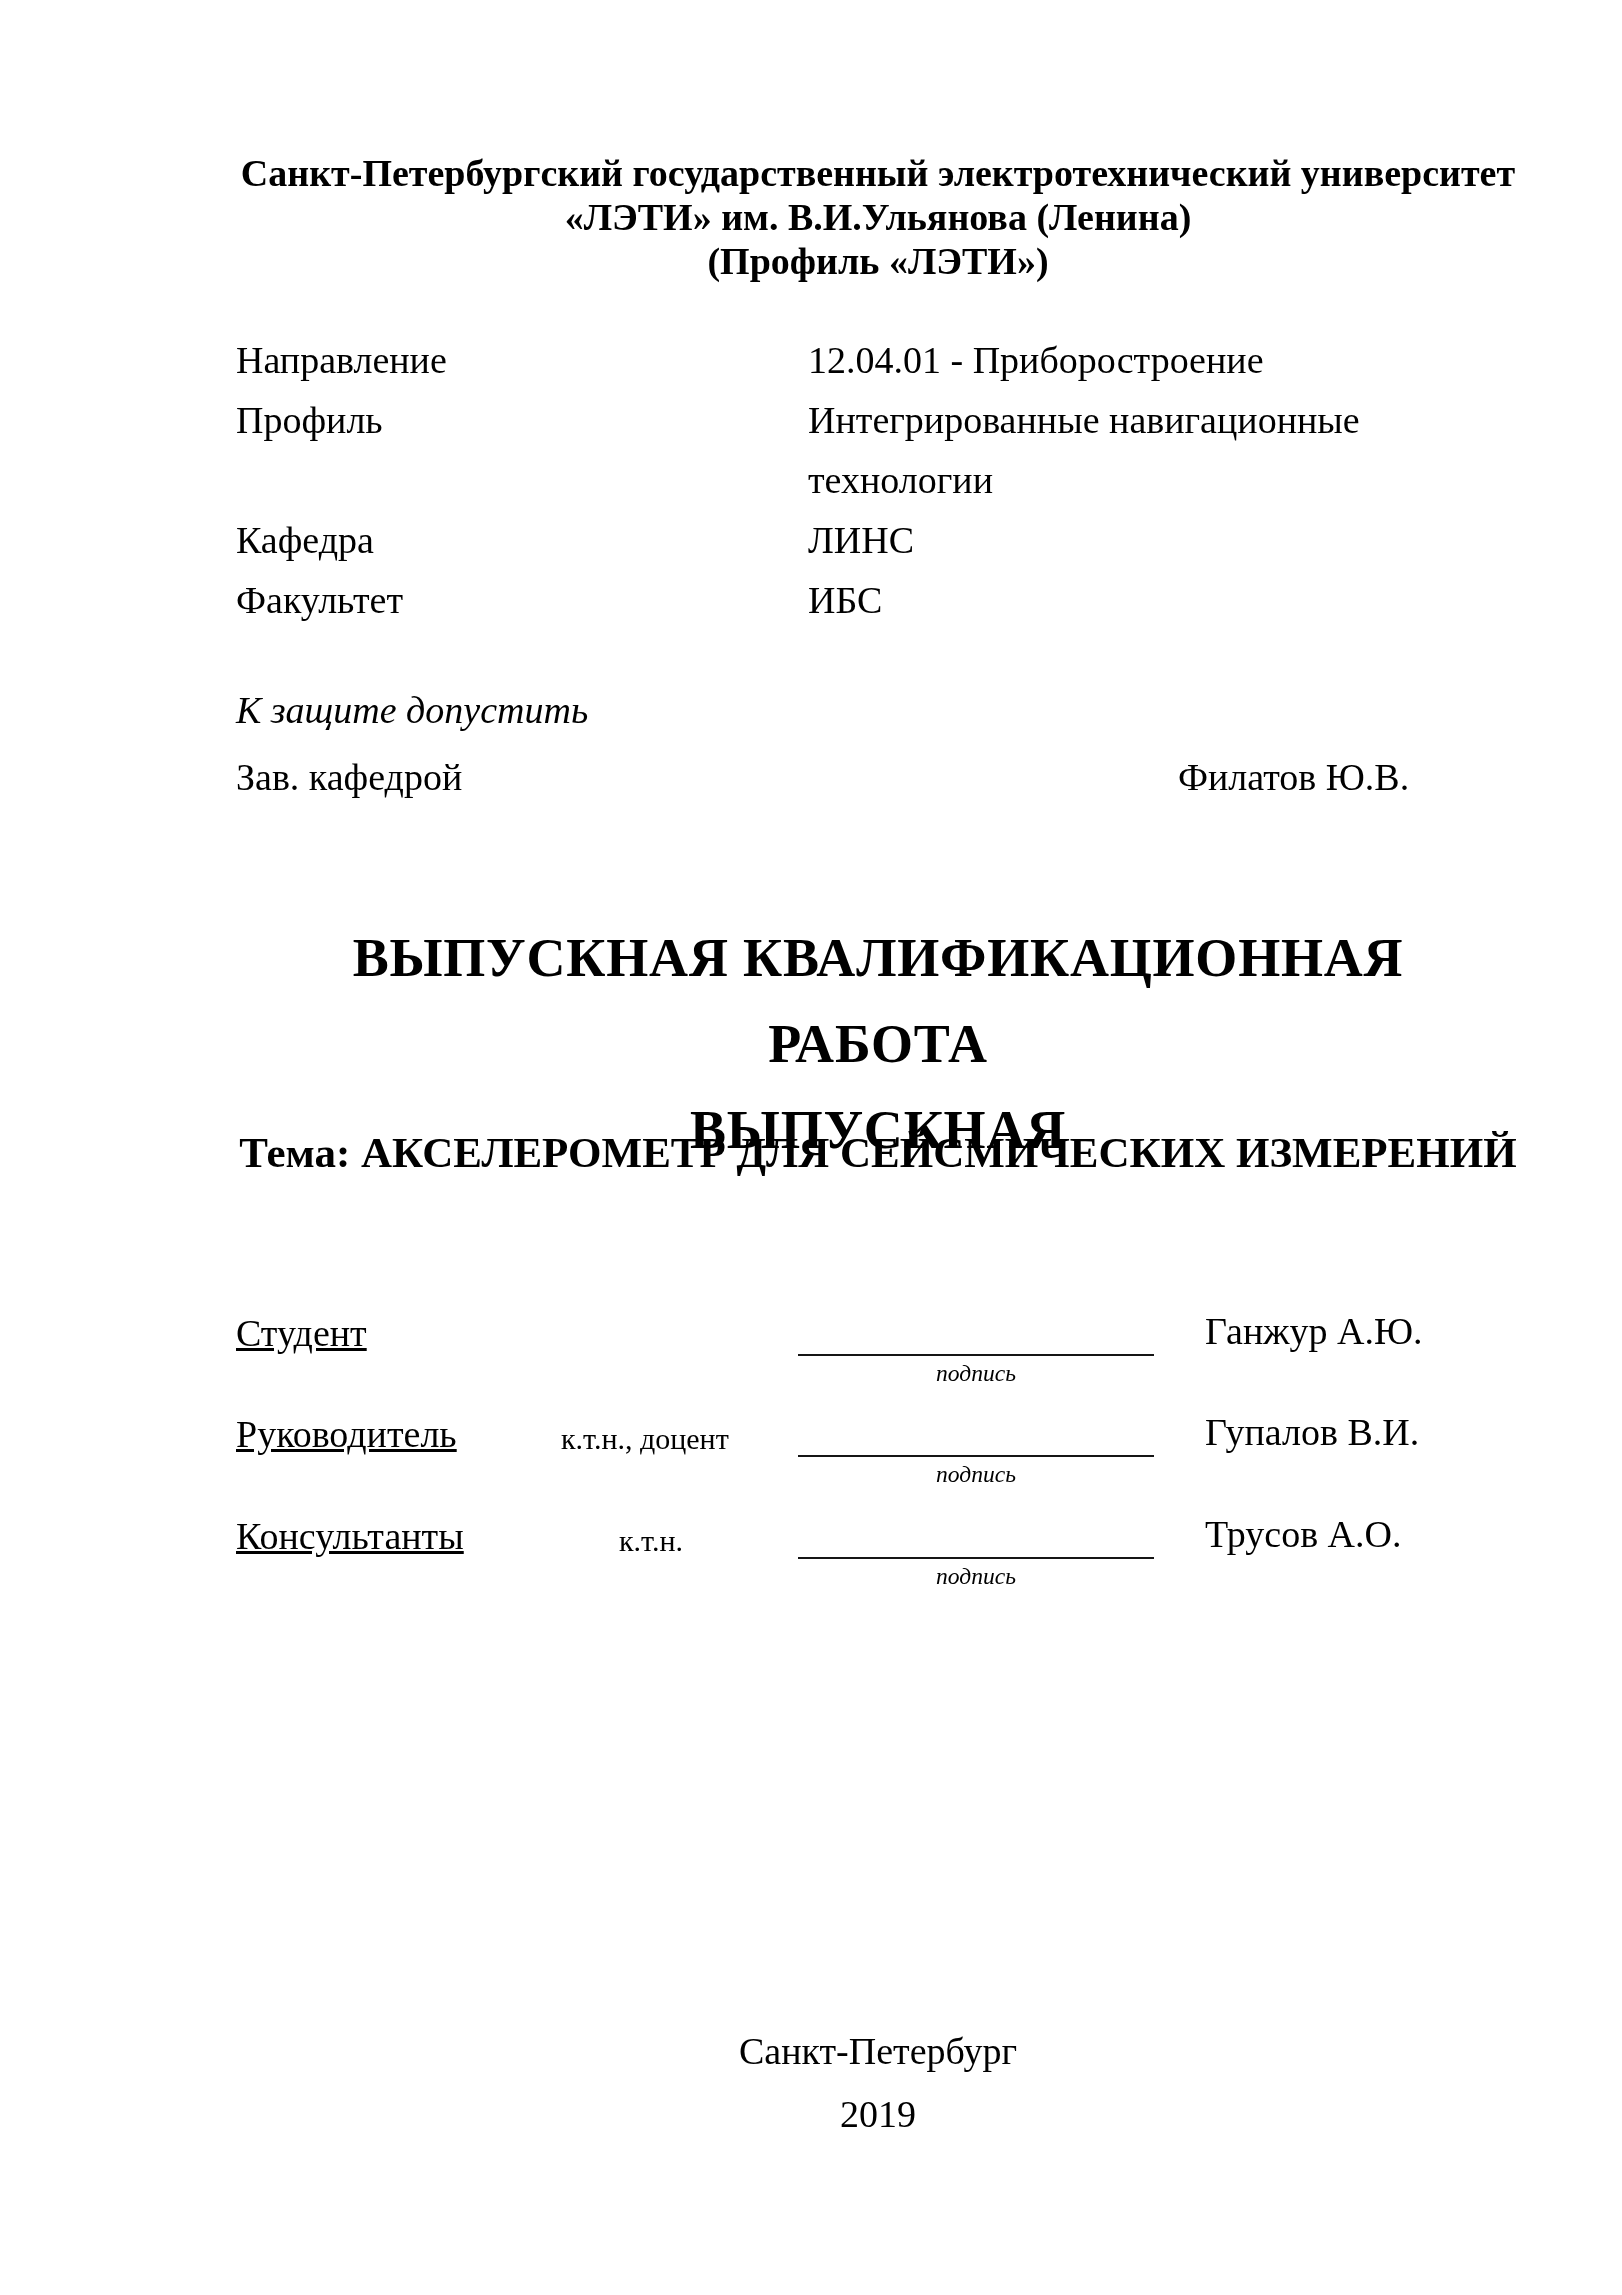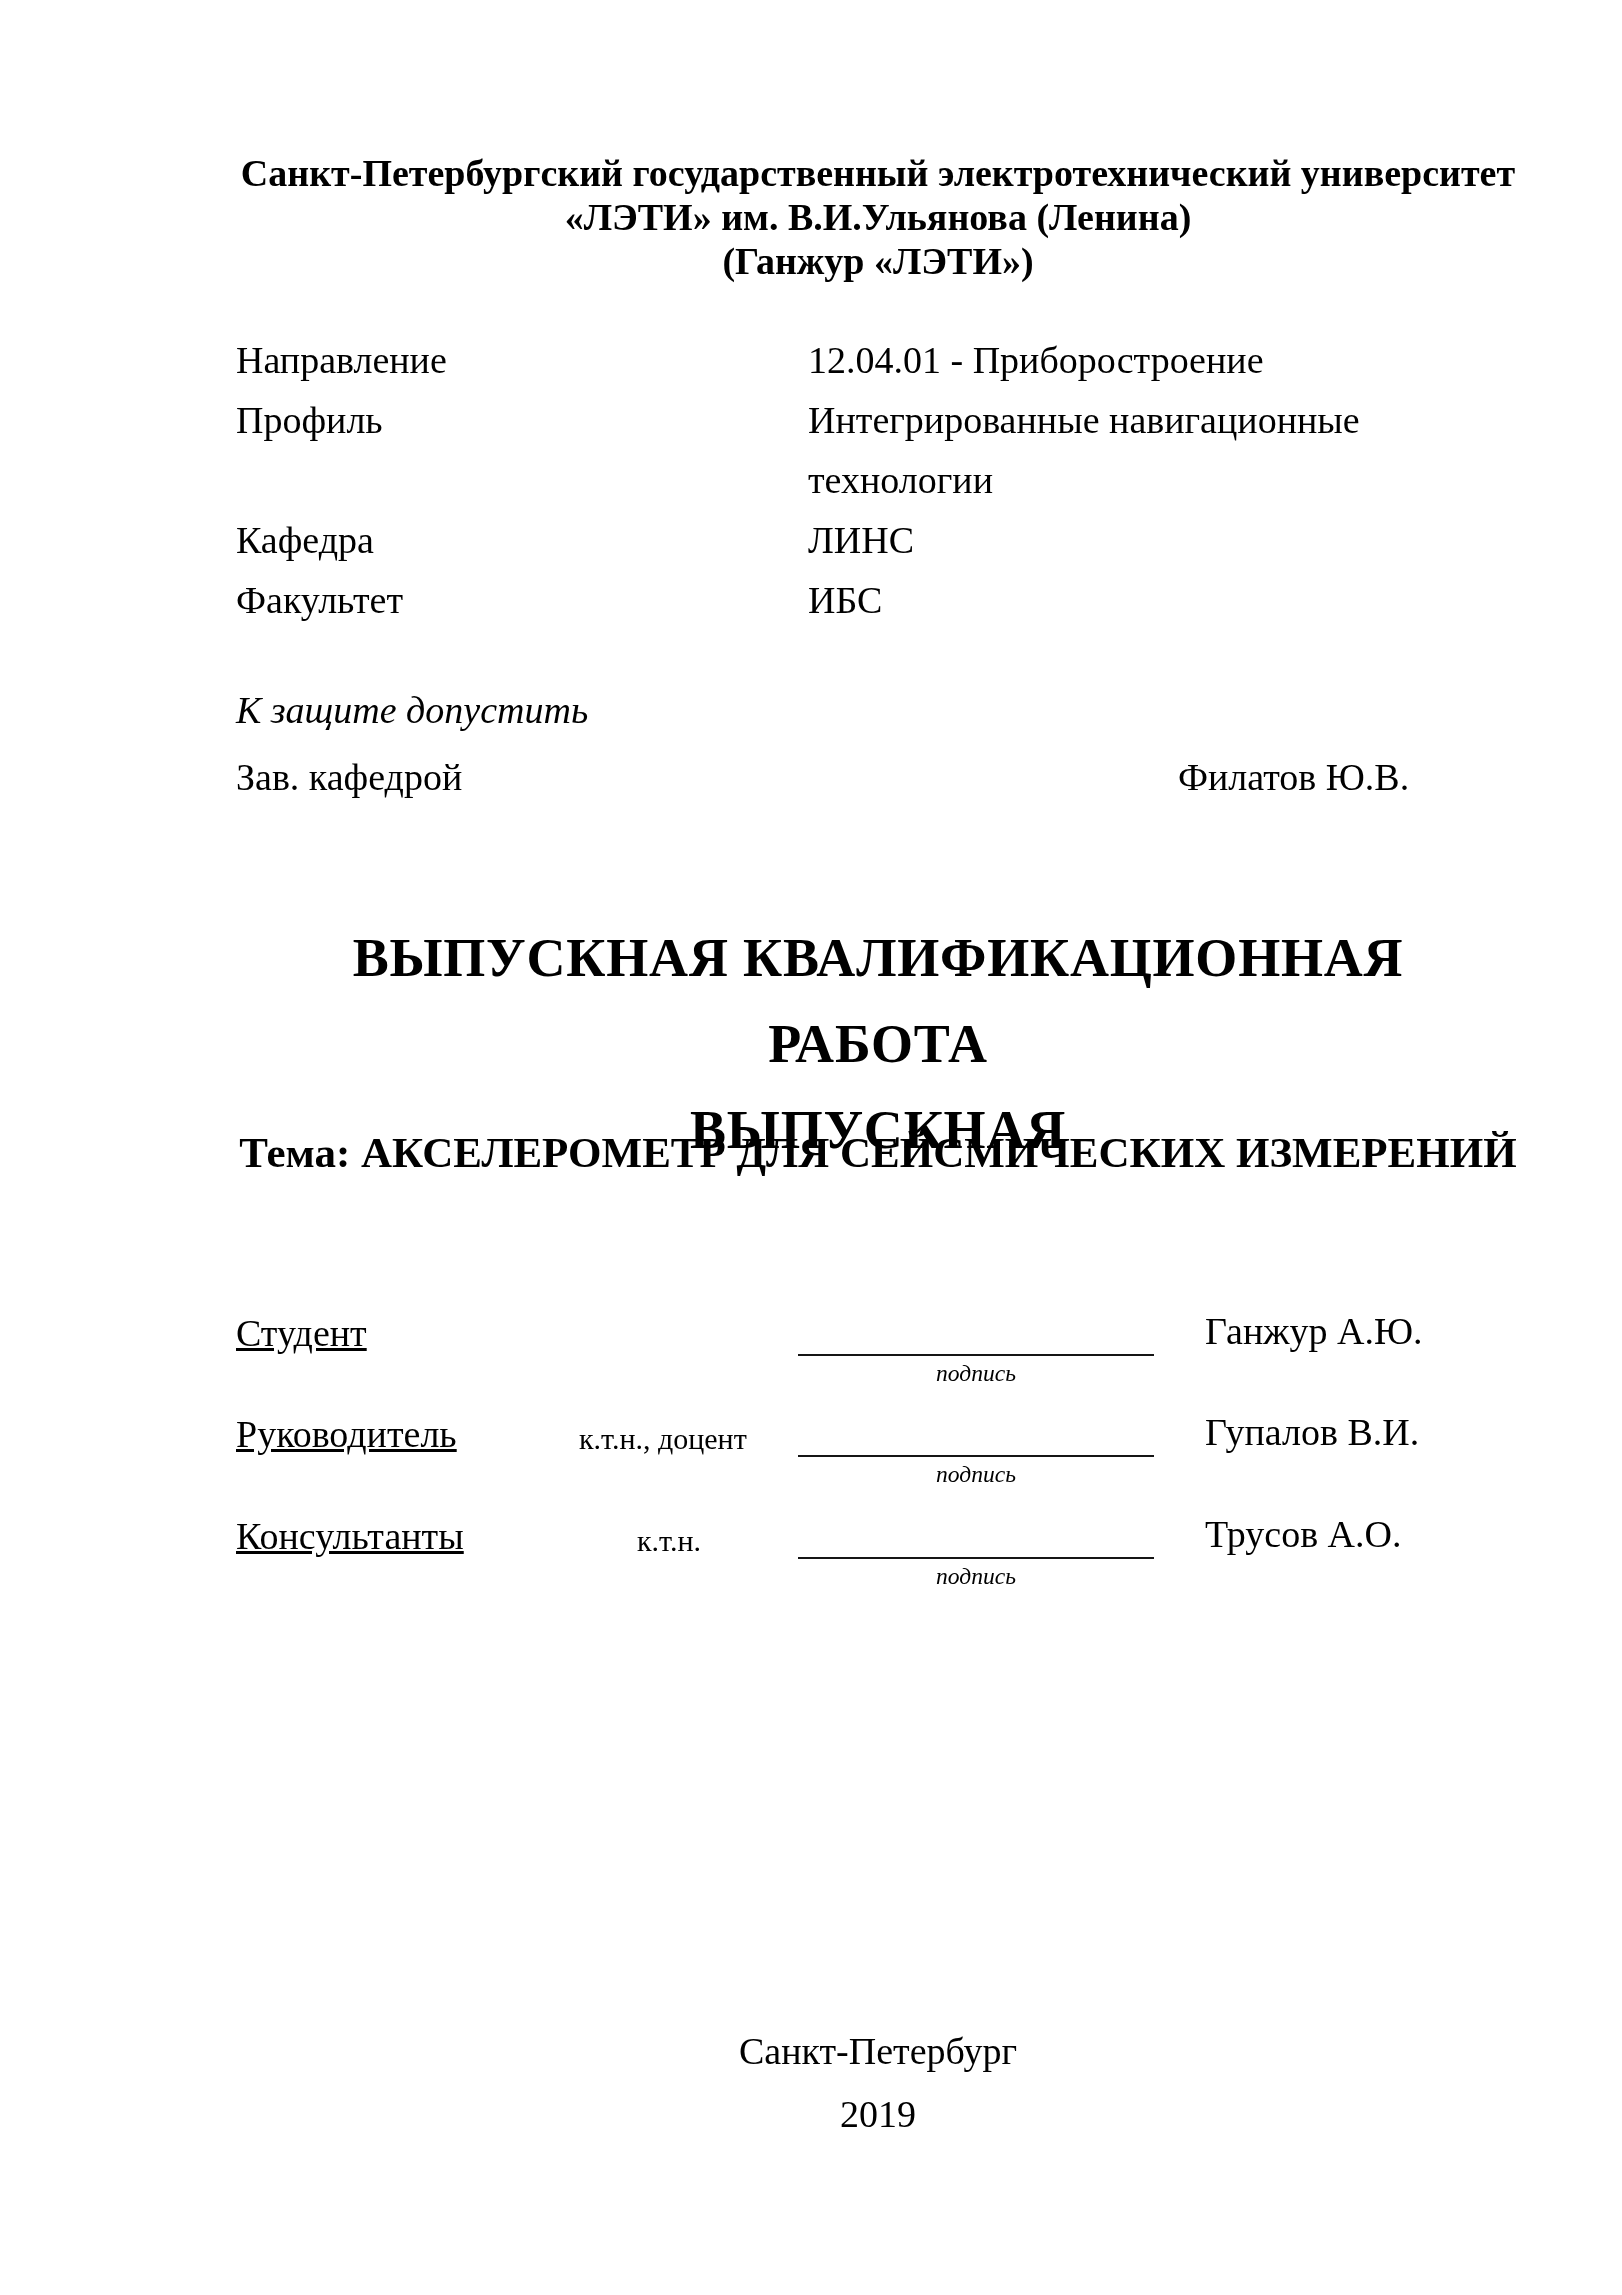--- a/index.html
+++ b/index.html
@@ -94,21 +94,20 @@
     white-space: nowrap;
     text-decoration: underline;
   }
   .sig-degree {
     position: absolute;
     left: 561px;
     top: 11.8px;
     font-size: 30px;
     line-height: 30px;
     white-space: nowrap;
-    margin-left: 18px;
   }
   .sig-degree.shift-right { left: 619px; }
   .sig-line {
     position: absolute;
     left: 798px;
     top: 43px;
     width: 356px;
     height: 0;
     border-top: 2.4px solid #151515;
   }
@@ -145,21 +144,21 @@
   }
 </style>
 </head>
 <body>
 
 <div class="page">
 
   <div class="abs content-col uni-header">
     <div>Санкт-Петербургский государственный электротехнический университет</div>
     <div>«ЛЭТИ» им. В.И.Ульянова (Ленина)</div>
-    <div>(Ганжур «ЛЭТИ»)</div>
+    <div>(Профиль «ЛЭТИ»)</div>
   </div>
 
   <div class="abs fields">
     <div class="field-row">
       <span class="field-label">Направление</span>
       <span class="field-value">12.04.01 - Приборостроение</span>
     </div>
     <div class="field-row">
       <span class="field-label">Профиль</span>
       <span class="field-value">Интегрированные навигационные</span>

